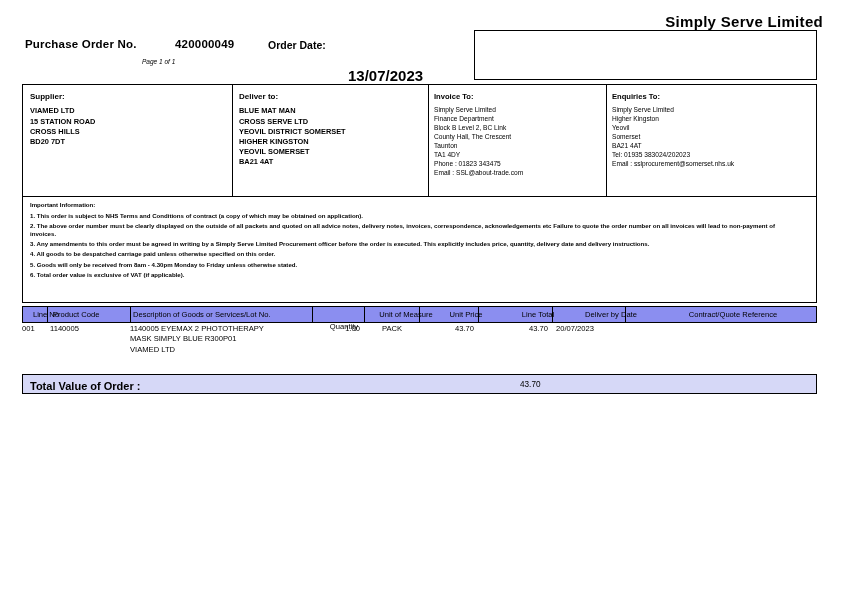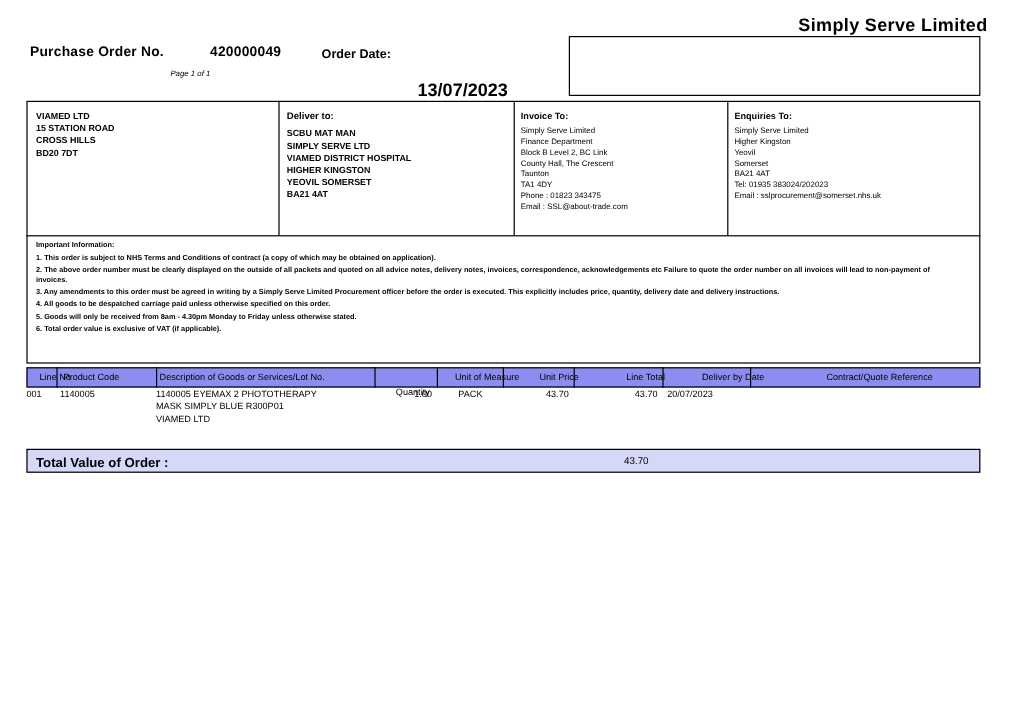--- a/index.html
+++ b/index.html
@@ -209,34 +209,35 @@
   <div class="company-box"></div>
   <div class="company-name">Simply Serve Limited</div>
 
   <div class="main-box"></div>
   <div class="vline v1"></div>
   <div class="vline v2"></div>
   <div class="vline v3"></div>
   <div class="hline"></div>
 
   <div class="panel panel-supplier">
+    <div class="ptitle">Supplier:</div>
     <div class="supplier-body">
       <div class="pline">VIAMED LTD</div>
       <div class="pline">15 STATION ROAD</div>
       <div class="pline">CROSS HILLS</div>
       <div class="pline">BD20 7DT</div>
     </div>
   </div>
 
   <div class="panel panel-deliver">
     <div class="ptitle">Deliver to:</div>
     <div class="deliver-body">
-      <div class="pline">SCBU MAT MAN</div>
-      <div class="pline">SIMPLY SERVE LTD</div>
-      <div class="pline">VIAMED DISTRICT HOSPITAL</div>
+      <div class="pline">BLUE MAT MAN</div>
+      <div class="pline">CROSS SERVE LTD</div>
+      <div class="pline">YEOVIL DISTRICT SOMERSET</div>
       <div class="pline">HIGHER KINGSTON</div>
       <div class="pline">YEOVIL SOMERSET</div>
       <div class="pline">BA21 4AT</div>
     </div>
   </div>
 
   <div class="panel panel-invoice">
     <div class="ptitle">Invoice To:</div>
     <div class="pline">Simply Serve Limited</div>
     <div class="pline">Finance Department</div>

